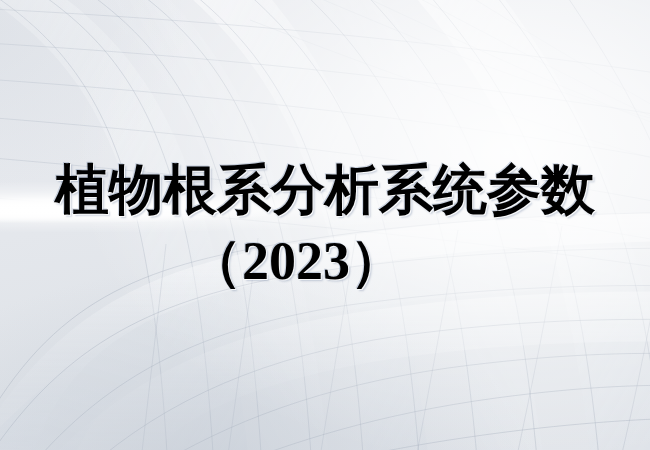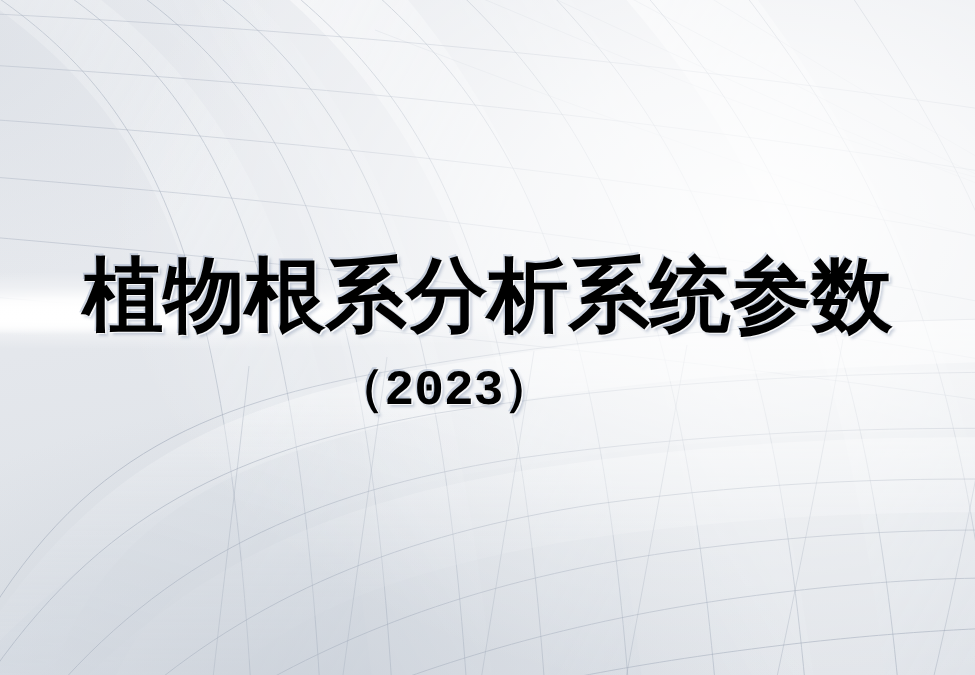--- a/index.html
+++ b/index.html
@@ -6,21 +6,21 @@
     margin: 0;
     padding: 0;
     background: #ffffff;
   }
   #slide {
     position: relative;
     width: 650px;
     height: 450px;
     overflow: hidden;
     background: #fde047;
-    font-family: Liberation Mono, monospace;
+    font-family: Liberation Serif, serif;
   }
 
   
   .bg-layer {
     position: absolute;
     inset: 0;
     pointer-events: none;
   }
   #bg-svg {
     position: absolute;
@@ -100,21 +100,21 @@
        1px 1px 0 rgba(255,255,255,0.85),
       -1px -1px 0 rgba(120,140,175,0.35),
        2px 2px 2px rgba(90,110,145,0.30);
   }
   #title-line-1 {
     font-size: 54px;
     letter-spacing: 0px;
     margin-top: 2px;
   }
   #title-line-2 {
-    font-size: 33px;
+    font-size: 54px;
     letter-spacing: 0px;
     margin-top: 14px;
     margin-right: 58px;
   }
 </style>
 </head>
 <body>
 
 <div id="slide">
 

